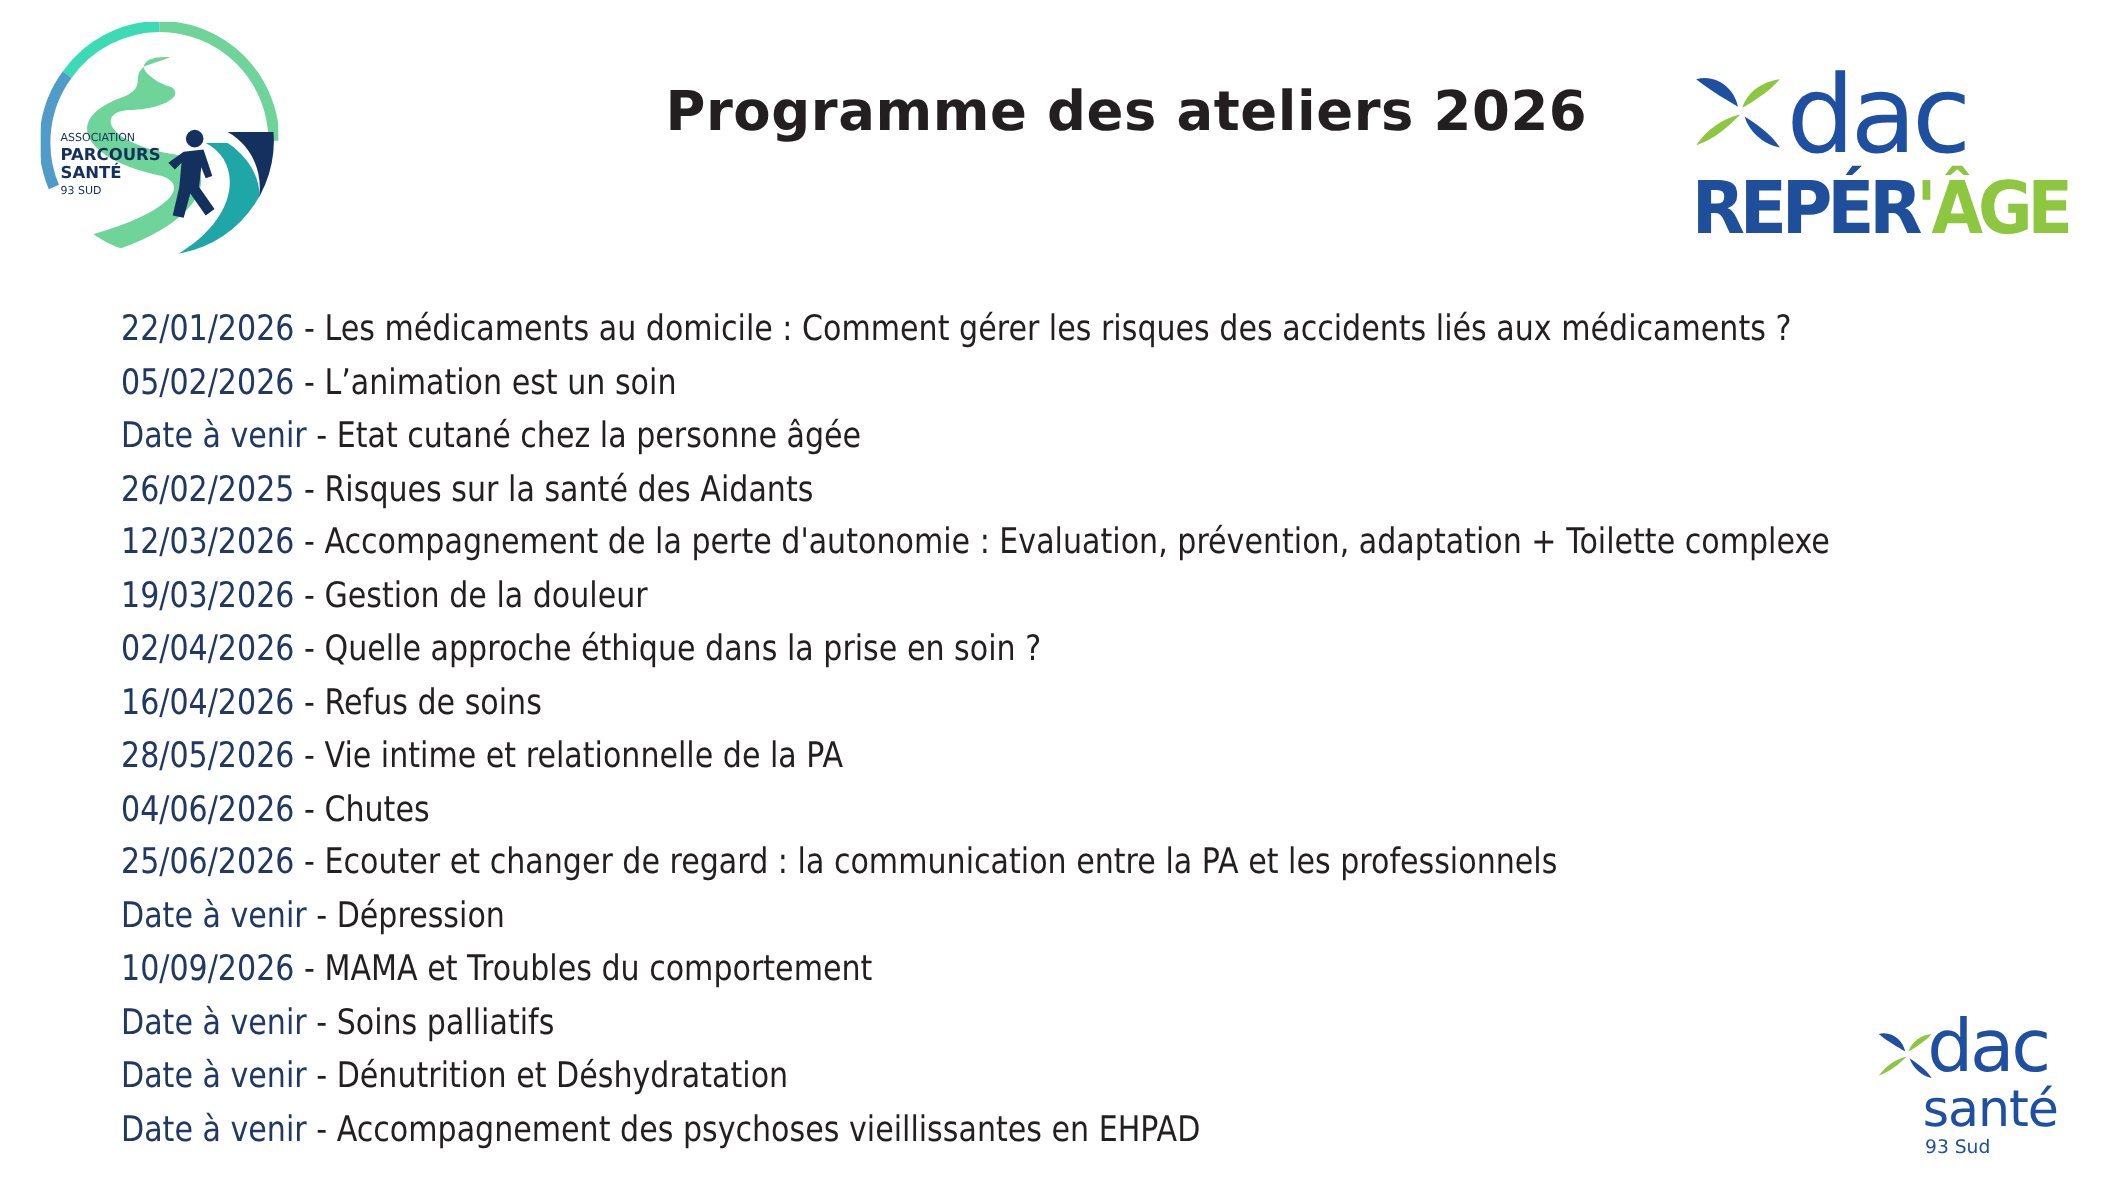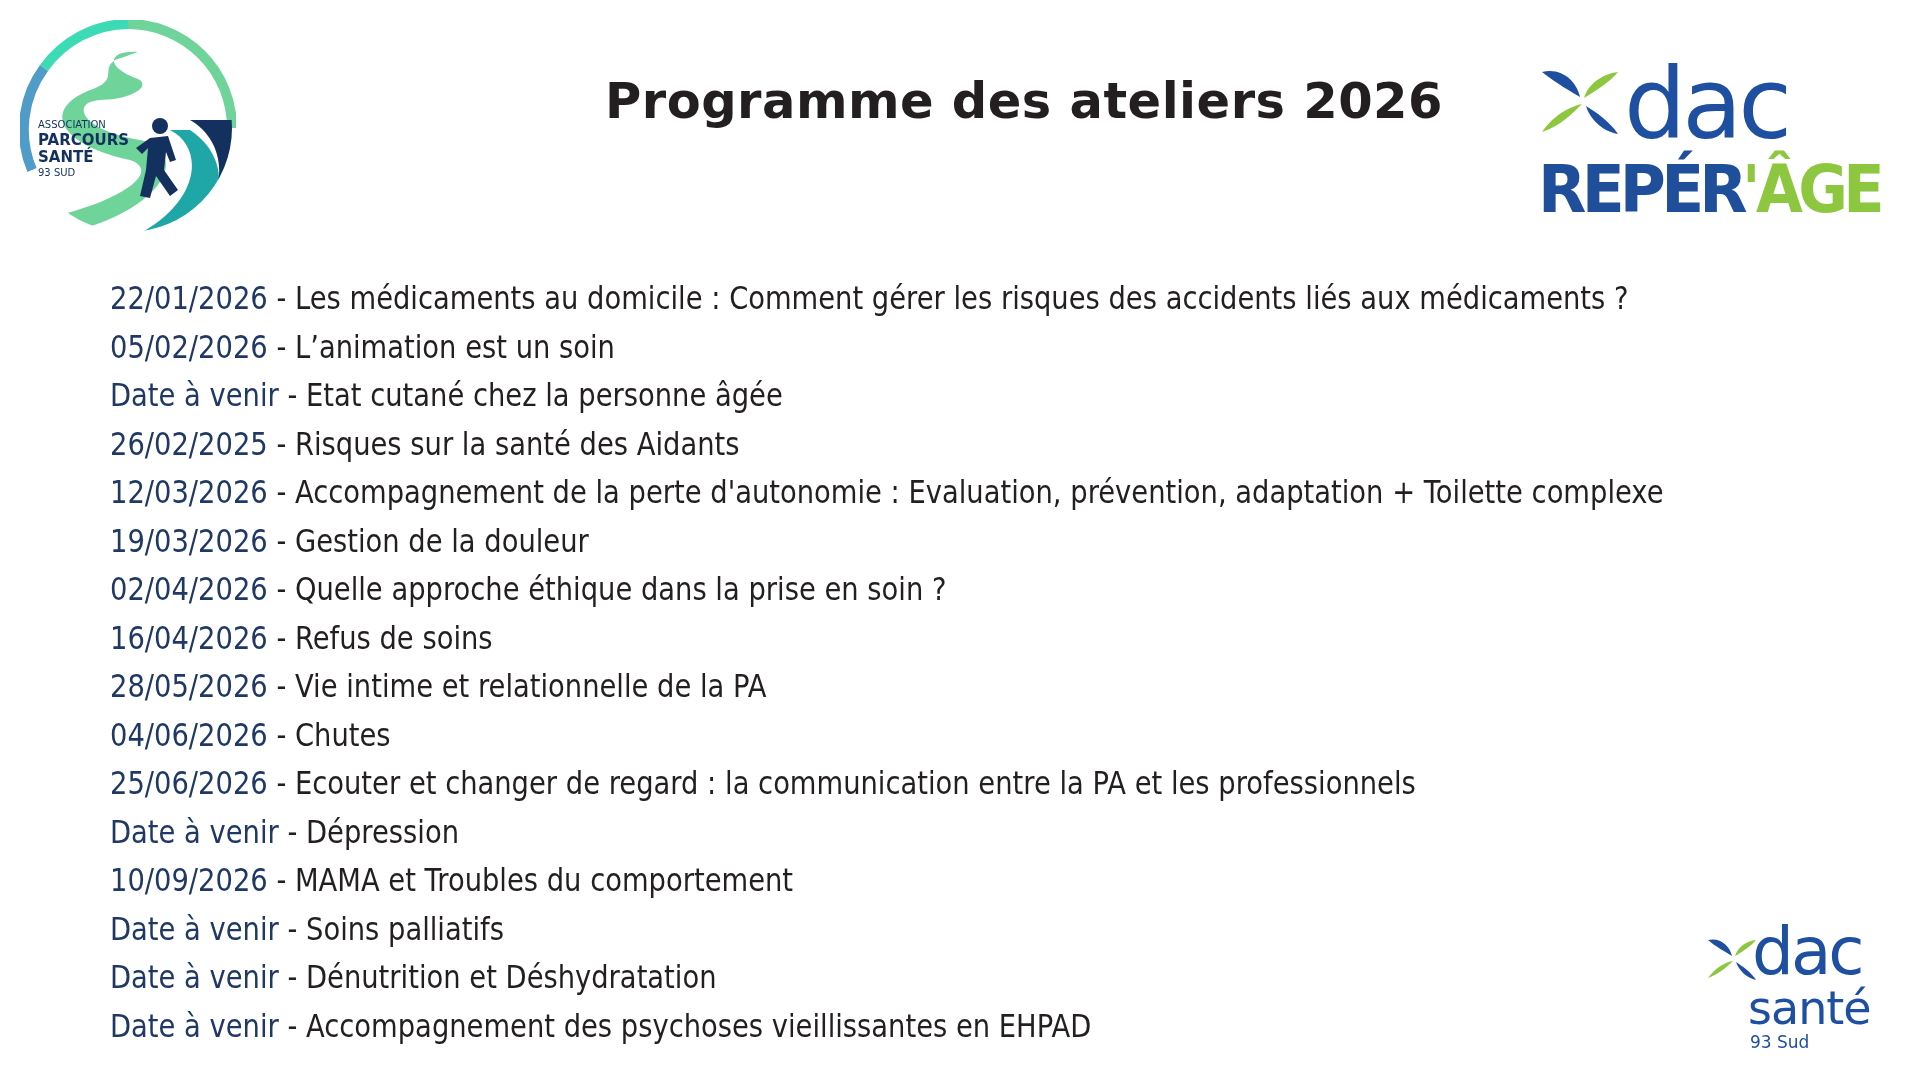--- a/index.html
+++ b/index.html
@@ -10,21 +10,21 @@
     body {
       width: 1920px;
       height: 1080px;
       position: relative;
       overflow: hidden;
       font-family: "DejaVu Sans", sans-serif;
     }
     
     .logo-parcours {
       position: absolute;
-      left: 20px;
+      left: 37px;
       top: 20px;
       width: 216px;
       height: 216px;
     }
     .logo-parcours svg { width: 100%; height: 100%; display: block; }
 
     
     .page-title {
       position: absolute;
       left: 605px;

